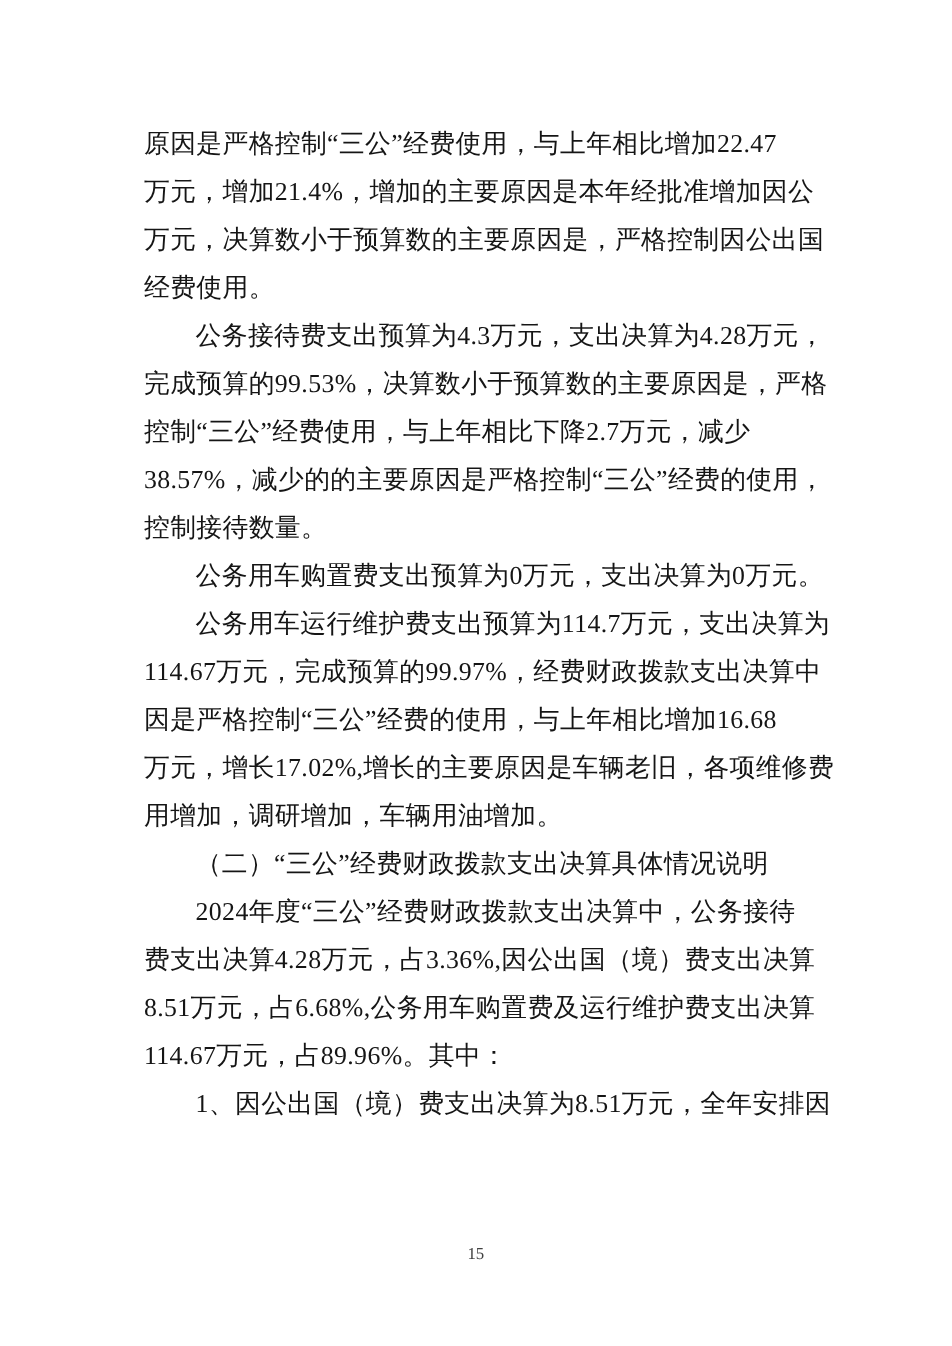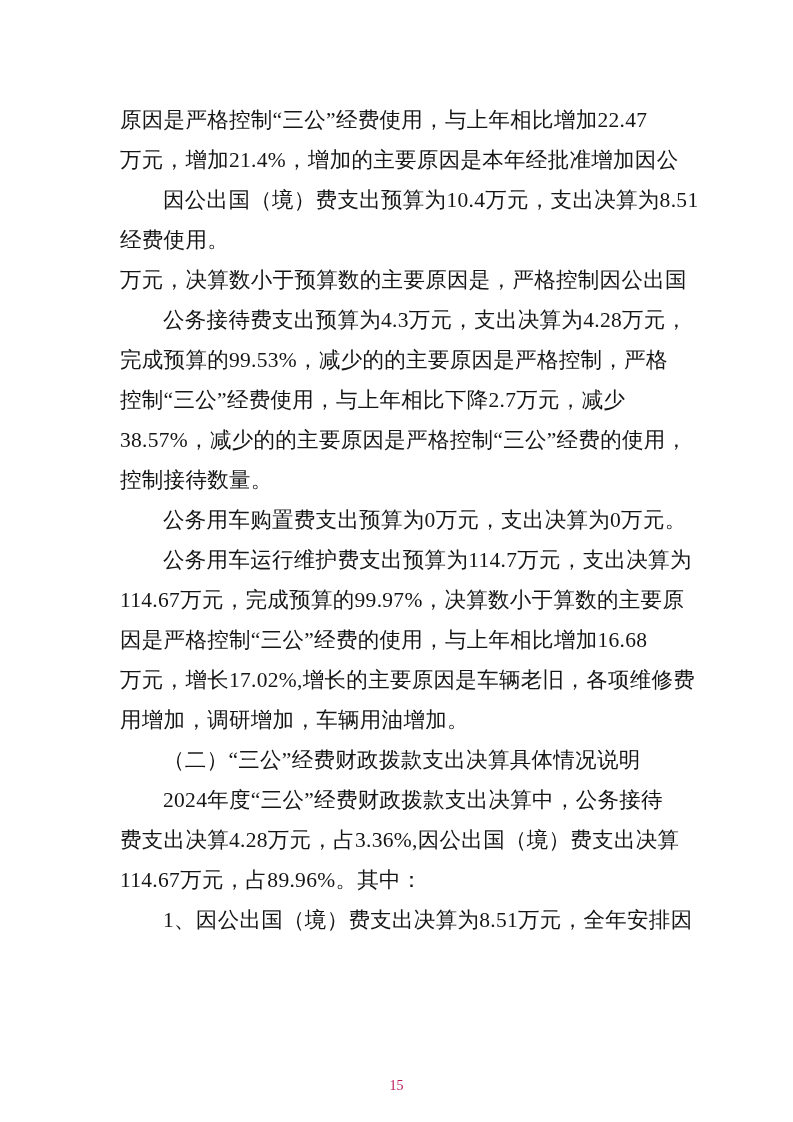--- a/index.html
+++ b/index.html
@@ -37,45 +37,44 @@
     font-weight: 400;
   }
   .page-num {
     position: absolute;
     top: 1036px;
     left: 0;
     width: 793px;
     text-align: center;
     font-size: 14px;
     line-height: 20px;
-    color: #be185d;
-    margin-top: 40px;
+    color: #404040;
   }
 </style>
 </head>
 <body>
 
 <div class="page">
   <div class="content">
     <div class="line">原因是严格控制“三公”经费使用，与上年相比增加22.47</div>
     <div class="line">万元，增加21.4%，增加的主要原因是本年经批准增加因公</div>
-    <div class="line indent">因公出国（境）费支出预算为10.4万元，支出决算为8.51</div>
+    <div class="line">万元，决算数小于预算数的主要原因是，严格控制因公出国</div>
     <div class="line">经费使用。</div>
-    <div class="line">万元，决算数小于预算数的主要原因是，严格控制因公出国</div>
     <div class="line indent">公务接待费支出预算为4.3万元，支出决算为4.28万元，</div>
-    <div class="line">完成预算的99.53%，减少的的主要原因是严格控制，严格</div>
+    <div class="line">完成预算的99.53%，决算数小于预算数的主要原因是，严格</div>
     <div class="line">控制“三公”经费使用，与上年相比下降2.7万元，减少</div>
     <div class="line">38.57%，减少的的主要原因是严格控制“三公”经费的使用，</div>
     <div class="line">控制接待数量。</div>
     <div class="line indent">公务用车购置费支出预算为0万元，支出决算为0万元。</div>
     <div class="line indent">公务用车运行维护费支出预算为114.7万元，支出决算为</div>
-    <div class="line">114.67万元，完成预算的99.97%，决算数小于算数的主要原</div>
+    <div class="line">114.67万元，完成预算的99.97%，经费财政拨款支出决算中</div>
     <div class="line">因是严格控制“三公”经费的使用，与上年相比增加16.68</div>
     <div class="line">万元，增长17.02%,增长的主要原因是车辆老旧，各项维修费</div>
     <div class="line">用增加，调研增加，车辆用油增加。</div>
     <div class="line indent bold">（二）“三公”经费财政拨款支出决算具体情况说明</div>
     <div class="line indent">2024年度“三公”经费财政拨款支出决算中，公务接待</div>
     <div class="line">费支出决算4.28万元，占3.36%,因公出国（境）费支出决算</div>
+    <div class="line">8.51万元，占6.68%,公务用车购置费及运行维护费支出决算</div>
     <div class="line">114.67万元，占89.96%。其中：</div>
     <div class="line indent">1、因公出国（境）费支出决算为8.51万元，全年安排因</div>
   </div>
   <div class="page-num">15</div>
 </div>
 
 </body></html>

